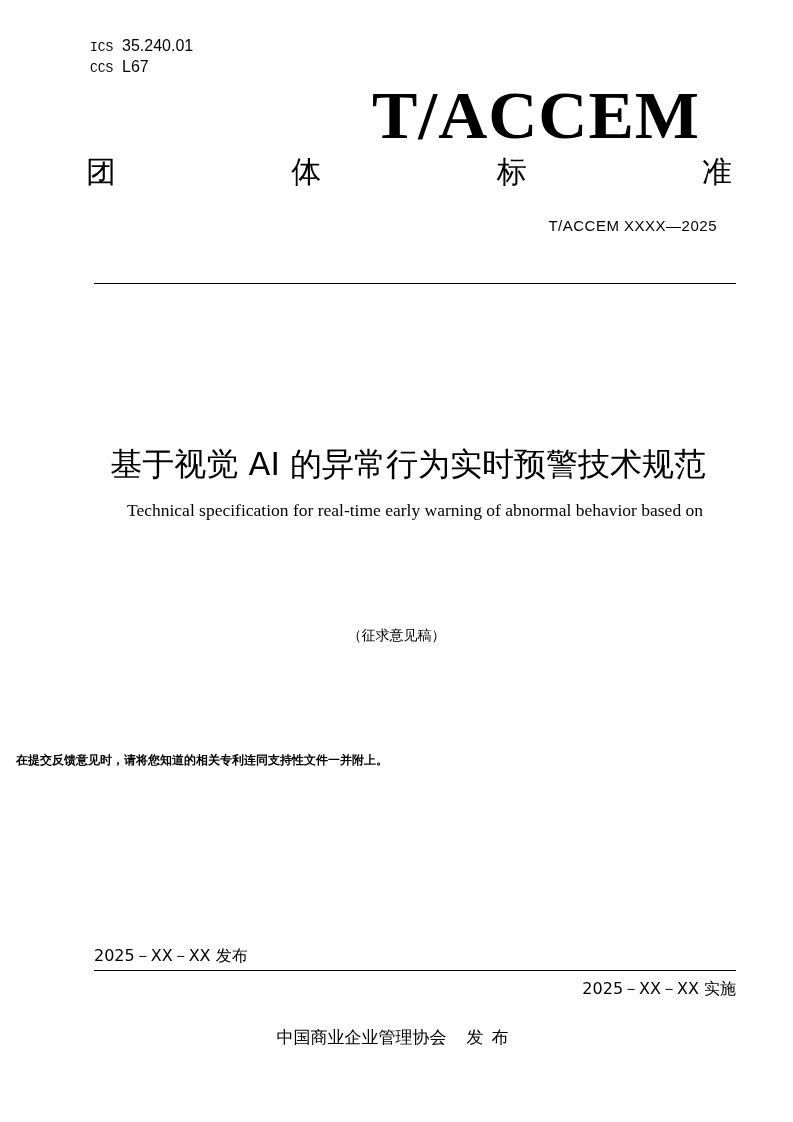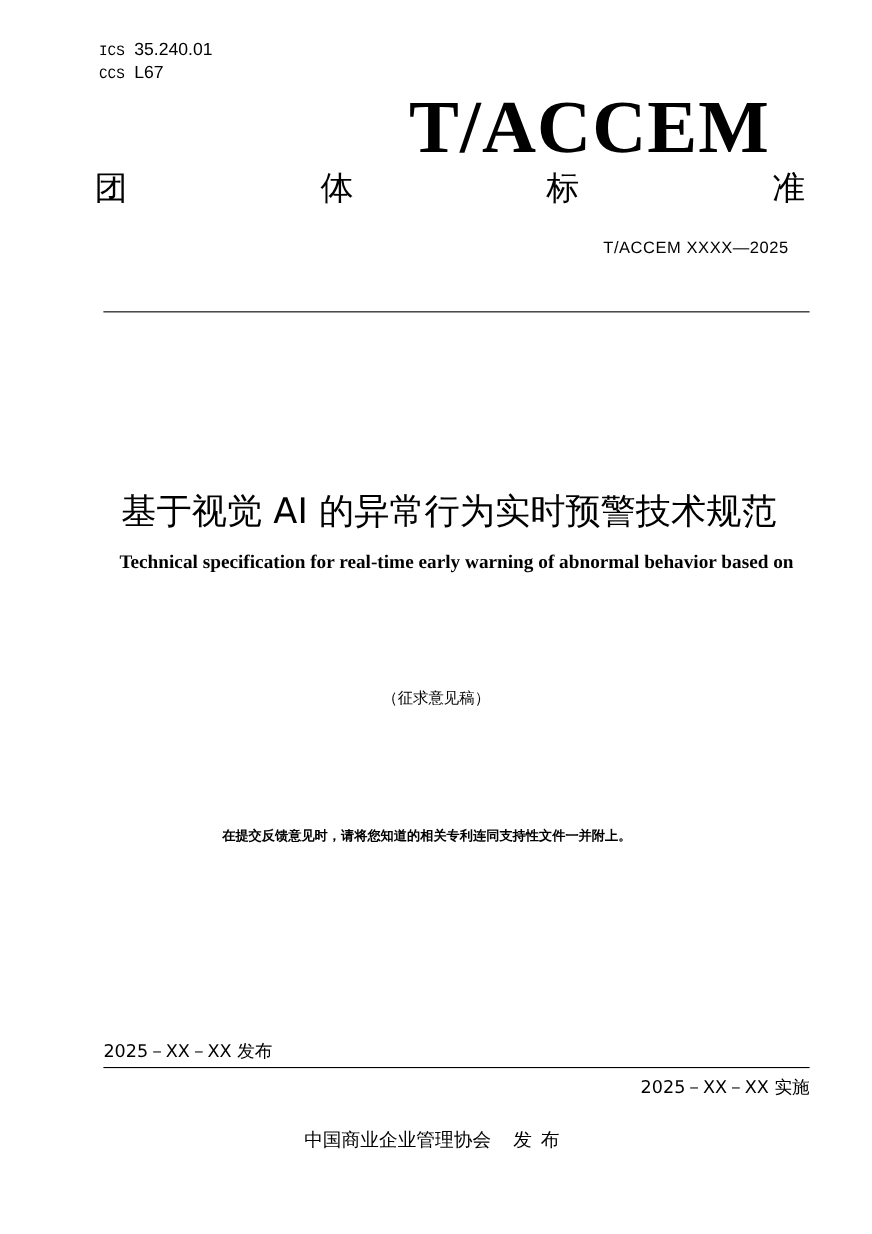--- a/index.html
+++ b/index.html
@@ -94,40 +94,39 @@
 
     .title-en {
       position: absolute;
       left: 100px;
       width: 630px;
       top: 498px;
       text-align: center;
       font-family: "Liberation Serif", serif;
       font-size: 17.5px;
       line-height: 24px;
-      font-weight: bold;
     }
 
     .draft-label {
       position: absolute;
       left: 0;
       width: 793px;
       top: 626px;
       text-align: center;
       font-family: "DejaVu Serif", serif;
       font-size: 14px;
       line-height: 18px;
     }
 
     .notice {
       position: absolute;
-      left: 4px;
+      left: 16px;
       width: 768px;
       top: 752px;
-      text-align: center;
+      text-align: left;
       font-family: "DejaVu Sans", sans-serif;
       font-weight: bold;
       font-size: 12px;
       line-height: 16px;
       white-space: nowrap;
     }
 
     .date-left, .date-right {
       position: absolute;
       top: 945px;

